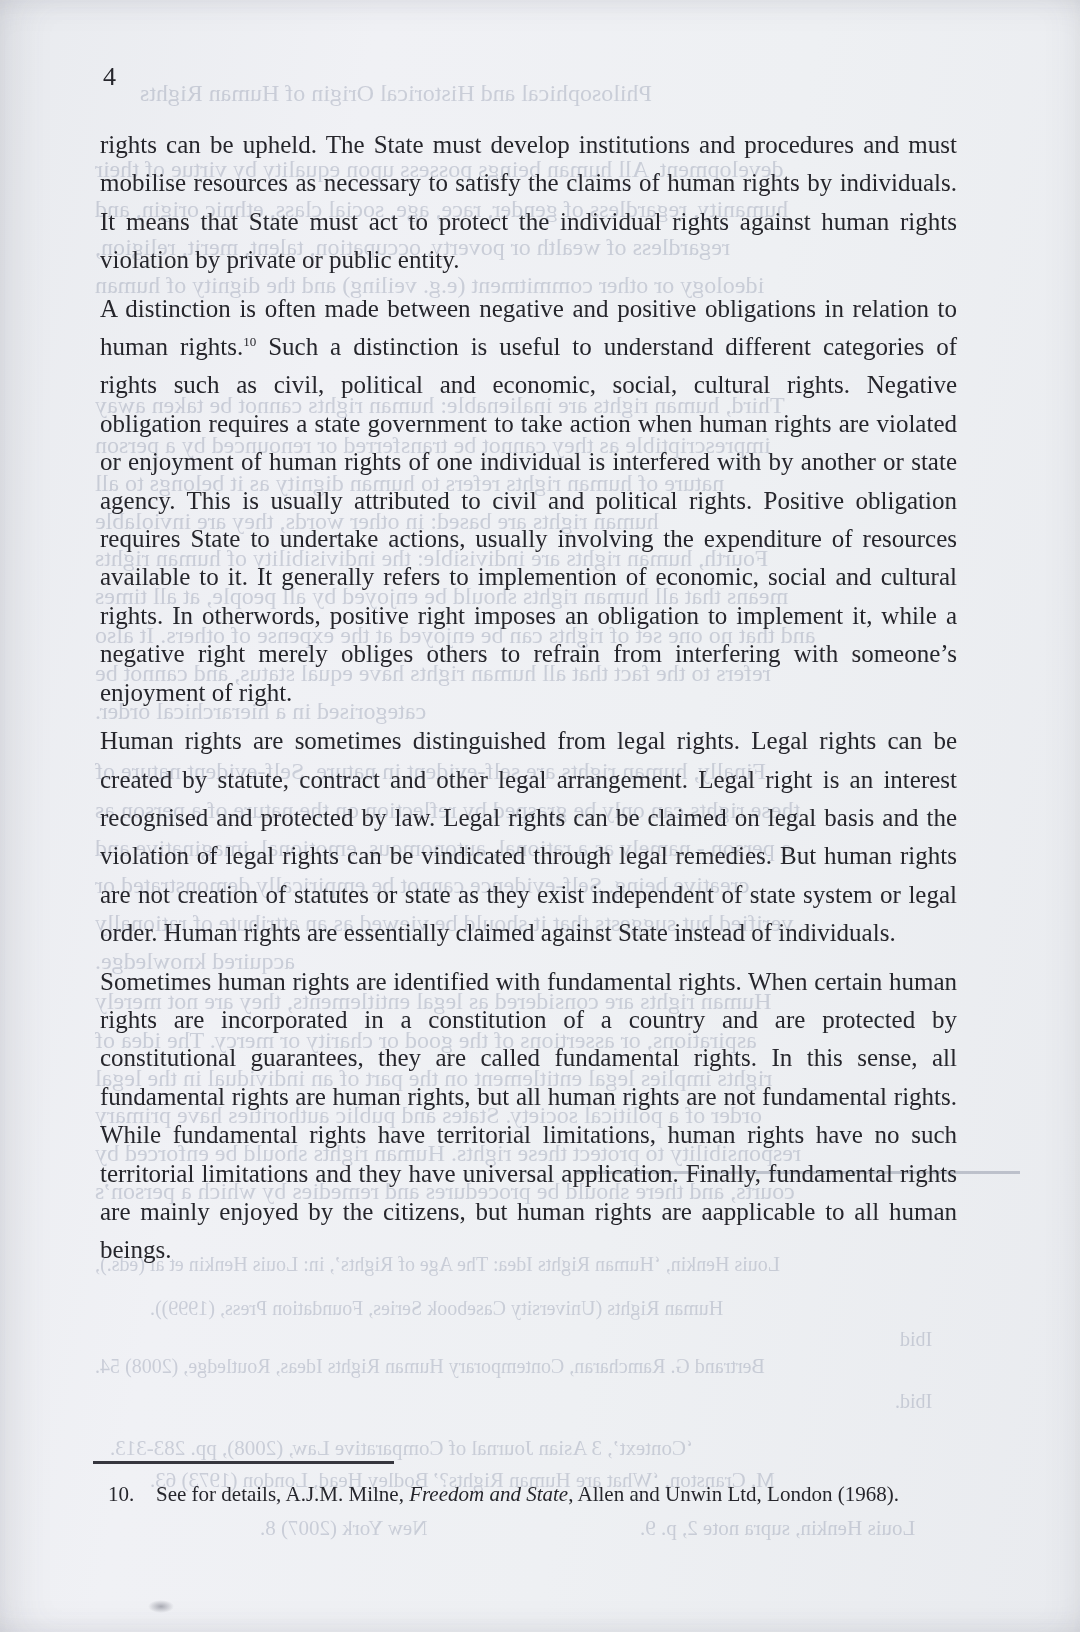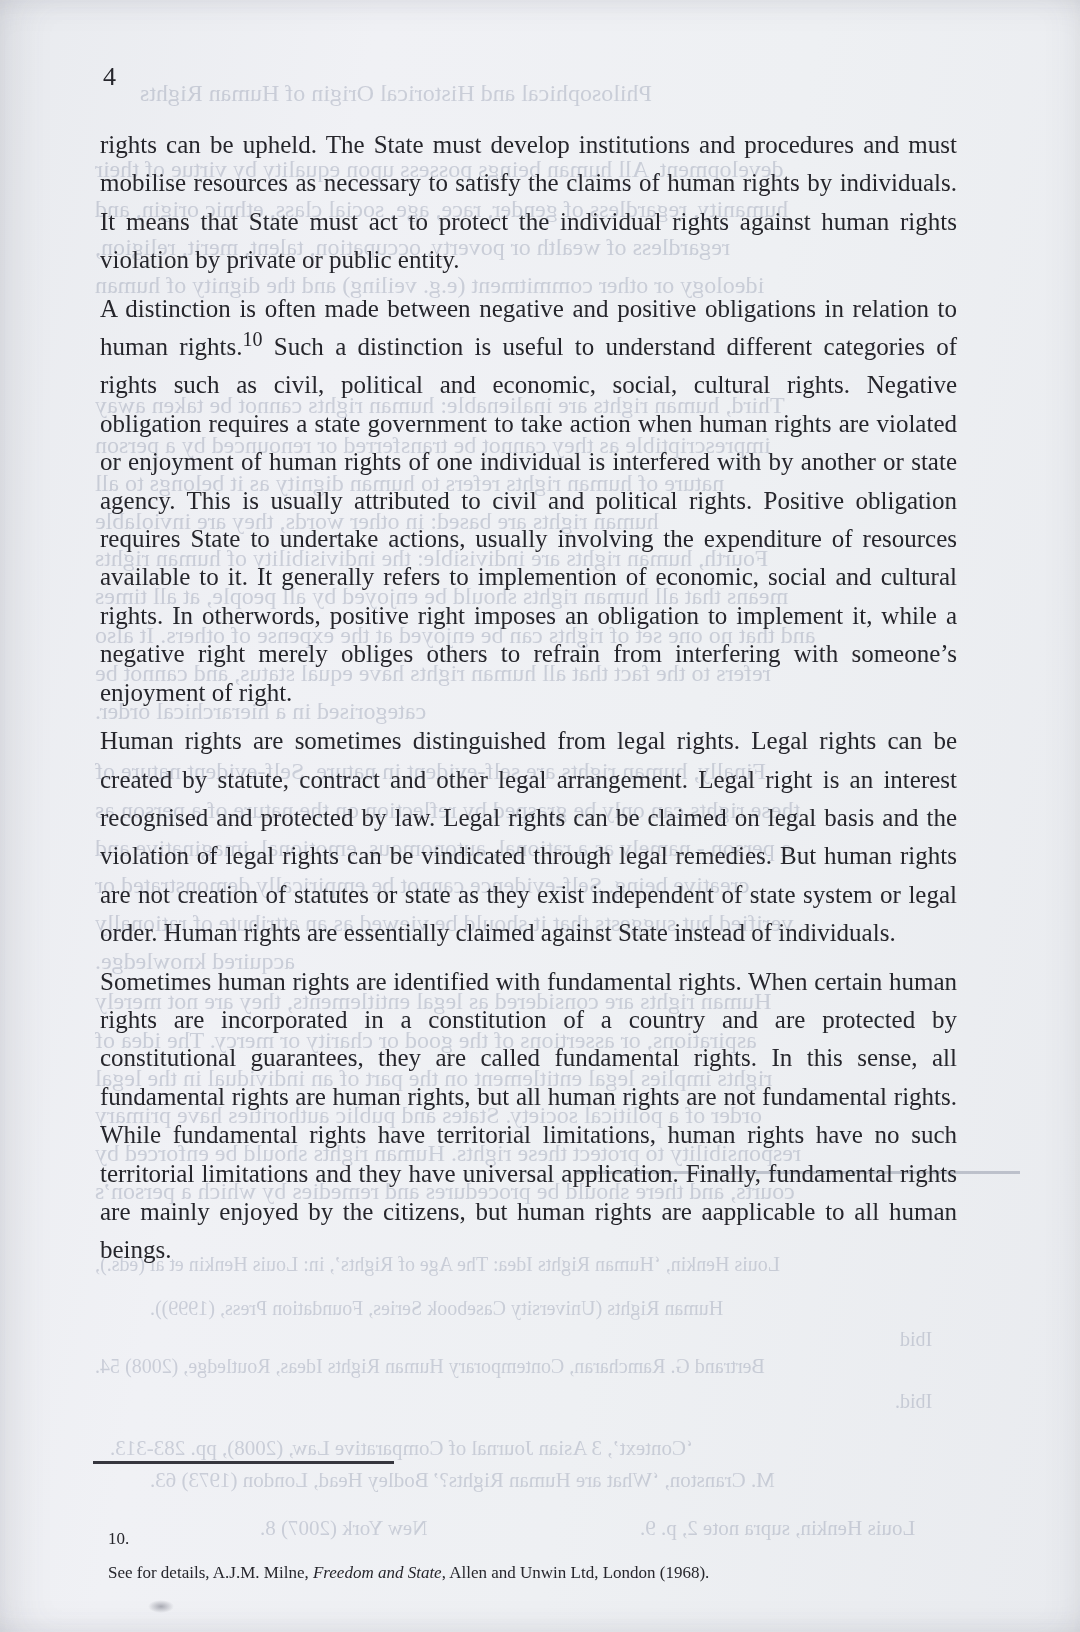--- a/index.html
+++ b/index.html
@@ -35,25 +35,25 @@
   }
   
   .ink{color:#26262c;}
   .page-number{position:absolute;left:103px;top:62px;font-size:26px;}
   .running-title{position:absolute;left:0;top:62px;width:100%;text-align:center;font-size:26px;letter-spacing:.4px;}
   .content{position:absolute;left:100px;top:126px;width:857px;}
   .content p{
     margin:0 0 10px 0;font-size:25px;line-height:38.4px;
     text-align:justify;text-justify:inter-word;
   }
-  .content p sup{font-size:20px;line-height:0;}
+  .content p sup{font-size:13px;line-height:0;}
   .fn-rule{position:absolute;left:93px;top:1461px;width:301px;height:3px;background:#36363e;}
   .footnote{
-    position:absolute;left:108px;top:1522px;width:852px;
-    display:flex;font-size:17px;line-height:34px;flex-direction:column;
+    position:absolute;left:108px;top:1477px;width:852px;
+    display:flex;font-size:21px;line-height:34px;
   }
   .fn-num{width:48px;flex:none;}
   .fn-text{flex:1;text-align:justify;}
   .fn-text i{font-style:italic;}
 </style>
 </head>
 <body>
 
 <div class="page">
 

